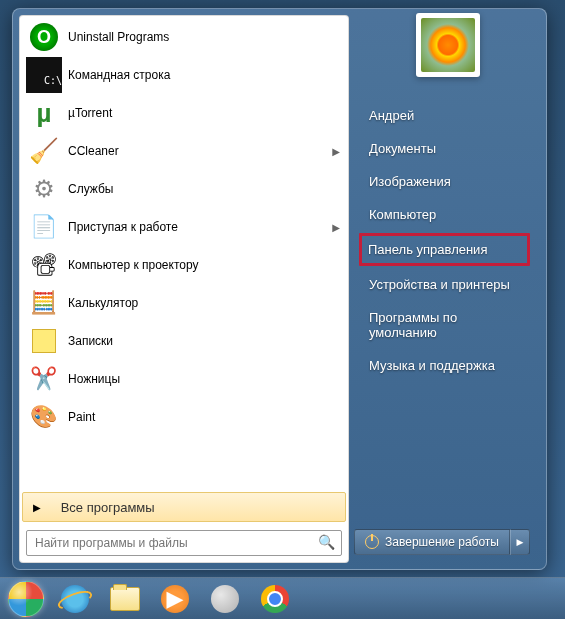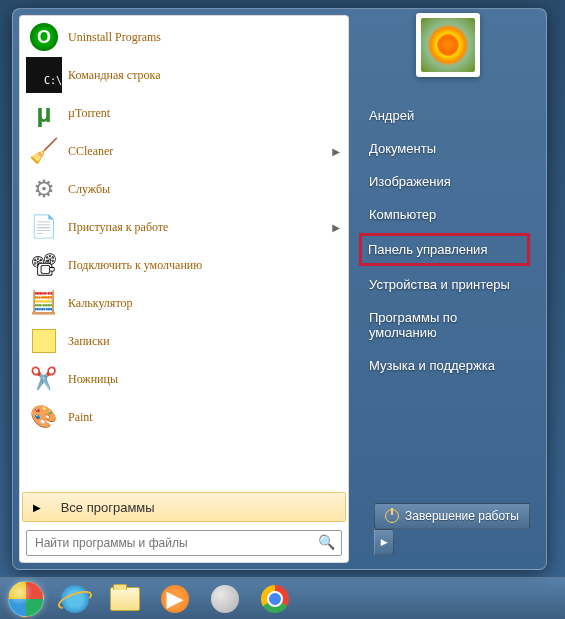--- a/index.html
+++ b/index.html
@@ -5,40 +5,40 @@
 * { margin: 0; padding: 0; box-sizing: border-box; font-family: "Segoe UI", Tahoma, sans-serif; }
 body { width: 565px; height: 619px; background: linear-gradient(180deg, #2a4d6e 0%, #3a6590 100%); overflow: hidden; position: relative; }
 
 .start-menu { position: absolute; top: 8px; left: 12px; width: 535px; height: 562px; border-radius: 8px; background: linear-gradient(180deg, rgba(80,120,160,0.9), rgba(60,100,140,0.9)); border: 1px solid rgba(255,255,255,0.3); box-shadow: 0 4px 20px rgba(0,0,0,0.5); display: flex; padding: 6px; }
 
 .left-panel { width: 330px; background: #fff; border-radius: 4px; display: flex; flex-direction: column; border: 1px solid rgba(0,0,0,0.15); }
 
 .program-list { flex: 1; padding: 2px; }
 .program-item { display: flex; align-items: center; height: 38px; padding: 0 6px; cursor: pointer; border-radius: 2px; position: relative; }
 .program-icon { width: 32px; height: 32px; margin-right: 8px; display: flex; align-items: center; justify-content: center; font-size: 22px; flex-shrink: 0; }
-.program-label { font-size: 12px; color: #a16207; flex: 1; font-family: Liberation Serif, serif; }
+.program-label { font-size: 12px; color: #000000; flex: 1; }
 .arrow-right { color: #666; font-size: 10px; }
 
 .all-programs { display: flex; align-items: center; height: 30px; padding: 0 10px; margin: 2px; cursor: pointer; background: linear-gradient(180deg, #fff3d6, #ffe5a8); border: 1px solid #e8c870; border-radius: 2px; }
 .all-programs .tri { font-size: 10px; margin-right: 20px; }
 .all-programs .lbl { font-size: 13px; color: #333; }
 
 .search-box { margin: 6px; position: relative; }
 .search-input { width: 100%; height: 26px; border: 1px solid #999; border-radius: 2px; padding: 0 30px 0 8px; font-size: 12px; color: #888; outline: none; }
 .search-icon { position: absolute; right: 6px; top: 4px; color: #3a6590; font-size: 14px; }
 
 .right-panel { flex: 1; padding: 6px 12px; position: relative; }
 .user-pic { position: absolute; top: -2px; right: 60px; width: 64px; height: 64px; border: 1px solid rgba(255,255,255,0.5); border-radius: 3px; background: #fff; padding: 4px; box-shadow: 0 2px 6px rgba(0,0,0,0.3); }
 .user-pic-inner { width: 100%; height: 100%; background: radial-gradient(circle at 50% 50%, #ff8c00 0%, #ff6b00 25%, #ffd700 30%, #ff8c00 45%, #8fbc8f 55%, #6b8e23 100%); border-radius: 2px; }
 
 .right-items { margin-top: 78px; }
 .right-item { color: #fff; font-size: 13px; padding: 9px 8px; cursor: pointer; border-radius: 2px; text-shadow: 0 1px 2px rgba(0,0,0,0.5); }
 .highlight { border: 3px solid #c41e3a; border-radius: 1px; padding: 6px 6px; margin: 2px -2px; }
 
-.shutdown-area { position: absolute; bottom: 8px; right: 10px; display: flex; flex-direction: column; }
+.shutdown-area { position: absolute; bottom: 8px; right: 10px; display: flex; }
 .shutdown-btn { height: 26px; background: linear-gradient(180deg, #6a8db0, #4a6d90); border: 1px solid rgba(0,0,0,0.3); color: #fff; font-size: 12px; padding: 0 10px; display: flex; align-items: center; gap: 6px; border-radius: 3px 0 0 3px; cursor: pointer; text-shadow: 0 1px 1px rgba(0,0,0,0.4); }
 .shutdown-arrow { width: 20px; height: 26px; background: linear-gradient(180deg, #6a8db0, #4a6d90); border: 1px solid rgba(0,0,0,0.3); border-left: 1px solid rgba(255,255,255,0.2); color: #fff; display: flex; align-items: center; justify-content: center; border-radius: 0 3px 3px 0; cursor: pointer; font-size: 9px; }
 .shutdown-icon { width: 14px; height: 14px; border-radius: 50%; border: 1.5px solid #ffcc66; position: relative; }
 .shutdown-icon::after { content: ""; position: absolute; width: 1.5px; height: 7px; background: #ffcc66; top: -2px; left: 5px; }
 
 .taskbar { position: absolute; bottom: 0; left: 0; right: 0; height: 42px; background: linear-gradient(180deg, rgba(120,160,200,0.5), rgba(60,90,120,0.7)); border-top: 1px solid rgba(255,255,255,0.2); display: flex; align-items: center; padding: 0 4px; gap: 2px; }
 .start-orb { width: 44px; height: 38px; display: flex; align-items: center; justify-content: center; cursor: pointer; }
 .orb { width: 36px; height: 36px; border-radius: 50%; background: radial-gradient(circle at 30% 30%, rgba(255,255,255,0.6), rgba(255,255,255,0) 40%), conic-gradient(#e74c3c 0 90deg, #27ae60 90deg 180deg, #3498db 180deg 270deg, #f1c40f 270deg 360deg); border: 1px solid rgba(255,255,255,0.3); box-shadow: 0 0 6px rgba(255,255,255,0.4); }
 .tb-item { width: 50px; height: 36px; display: flex; align-items: center; justify-content: center; cursor: pointer; border-radius: 2px; }
 .tb-icon { width: 30px; height: 30px; display: flex; align-items: center; justify-content: center; font-size: 22px; }
@@ -107,21 +107,21 @@
           <div class="program-icon">
             <span class="ic-getting">📄</span>
           </div>
           <span class="program-label">Приступая к работе</span>
           <span class="arrow-right">▶</span>
         </div>
         <div class="program-item">
           <div class="program-icon">
             <span class="ic-projector">📽</span>
           </div>
-          <span class="program-label">Подключить к умолчанию</span>
+          <span class="program-label">Компьютер к проектору</span>
         </div>
         <div class="program-item">
           <div class="program-icon">
             <span class="ic-calc">🧮</span>
           </div>
           <span class="program-label">Калькулятор</span>
         </div>
         <div class="program-item">
           <div class="program-icon">
             <div class="ic-notes"></div>

